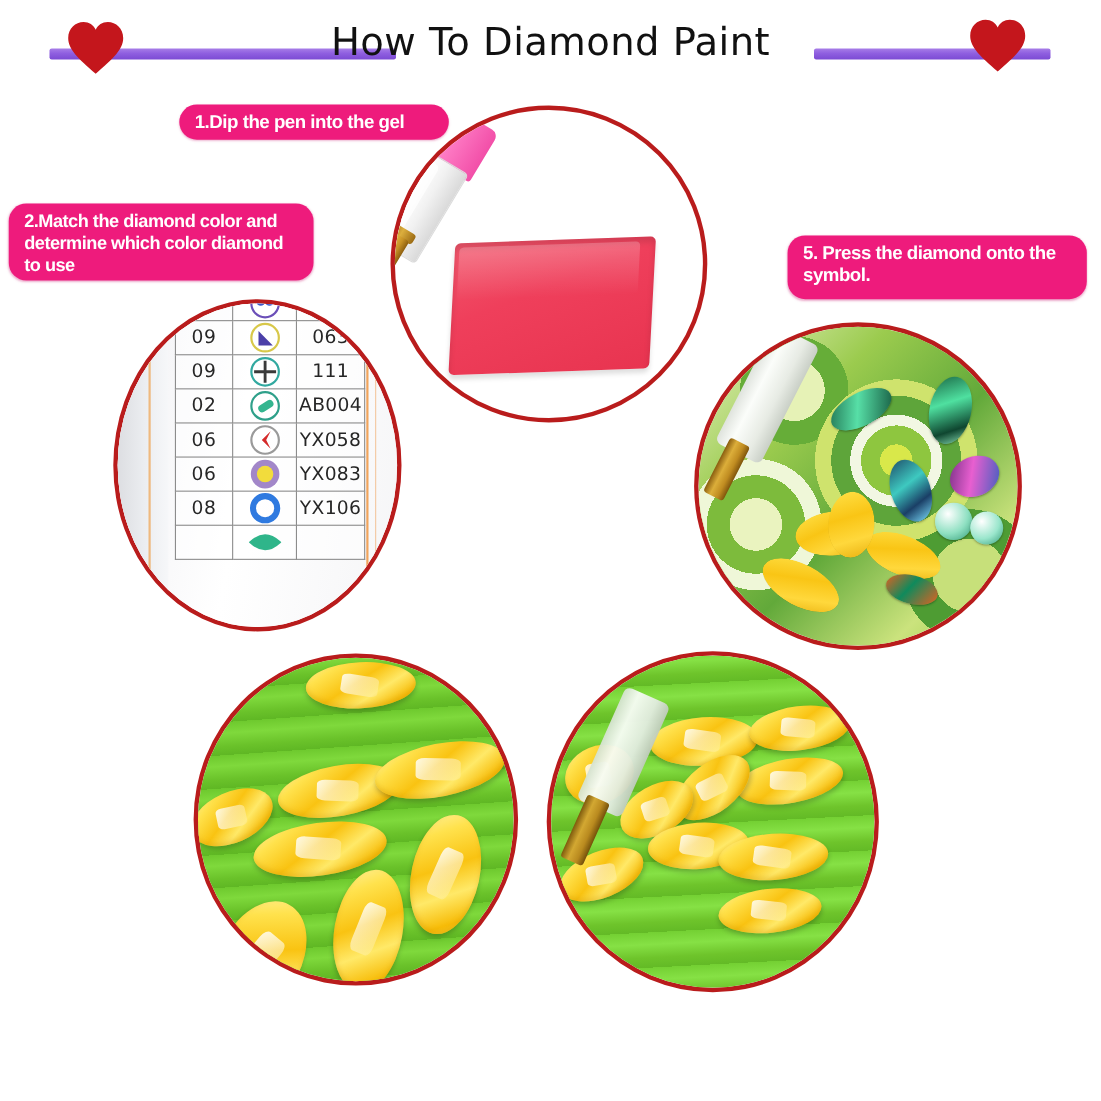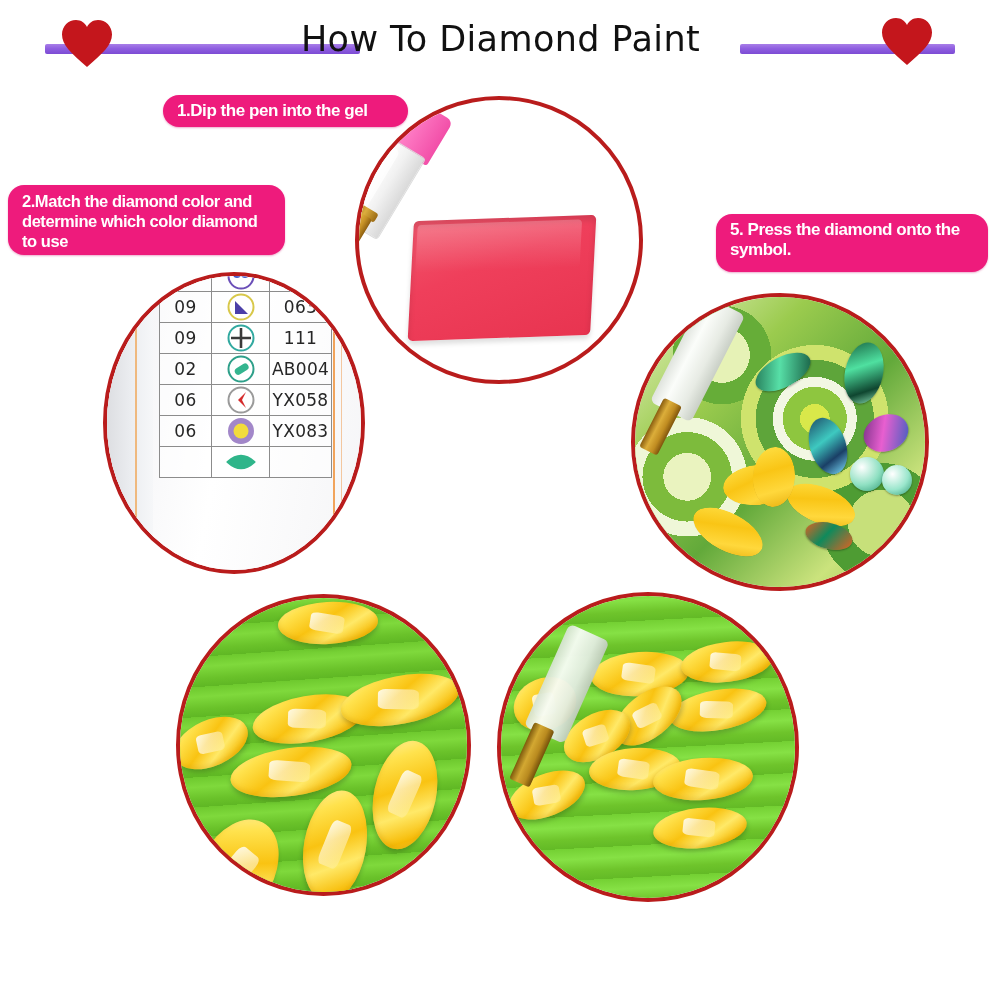--- a/index.html
+++ b/index.html
@@ -214,20 +214,27 @@
             </tr>
             <tr>
               <td class="cnum">06</td>
               <td class="csym"><span class="sym"><svg viewBox="0 0 30 30">
                     <circle cx="15" cy="15" r="13" fill="#a287c9"></circle>
                     <circle cx="15" cy="15" r="7.5" fill="#f2dc3c"></circle>
                   </svg></span></td>
               <td class="ccode">YX083</td>
             </tr>
             <tr>
+              <td class="cnum">08</td>
+              <td class="csym"><span class="sym"><svg viewBox="0 0 30 30">
+                    <circle cx="15" cy="15" r="11" fill="none" stroke="#2f7ae0" stroke-width="5.5"></circle>
+                  </svg></span></td>
+              <td class="ccode">YX106</td>
+            </tr>
+            <tr>
               <td class="cnum"></td>
               <td class="csym"><span class="sym"><svg viewBox="0 0 30 30">
                     <path d="M2 15 Q15 3 28 15 Q15 27 2 15 Z" fill="#2fb58a" stroke="#2fb58a" stroke-width="2.5"></path>
                   </svg></span></td>
               <td class="ccode"></td>
             </tr>
           </tbody>
       </table>
     </div>
   </div>

